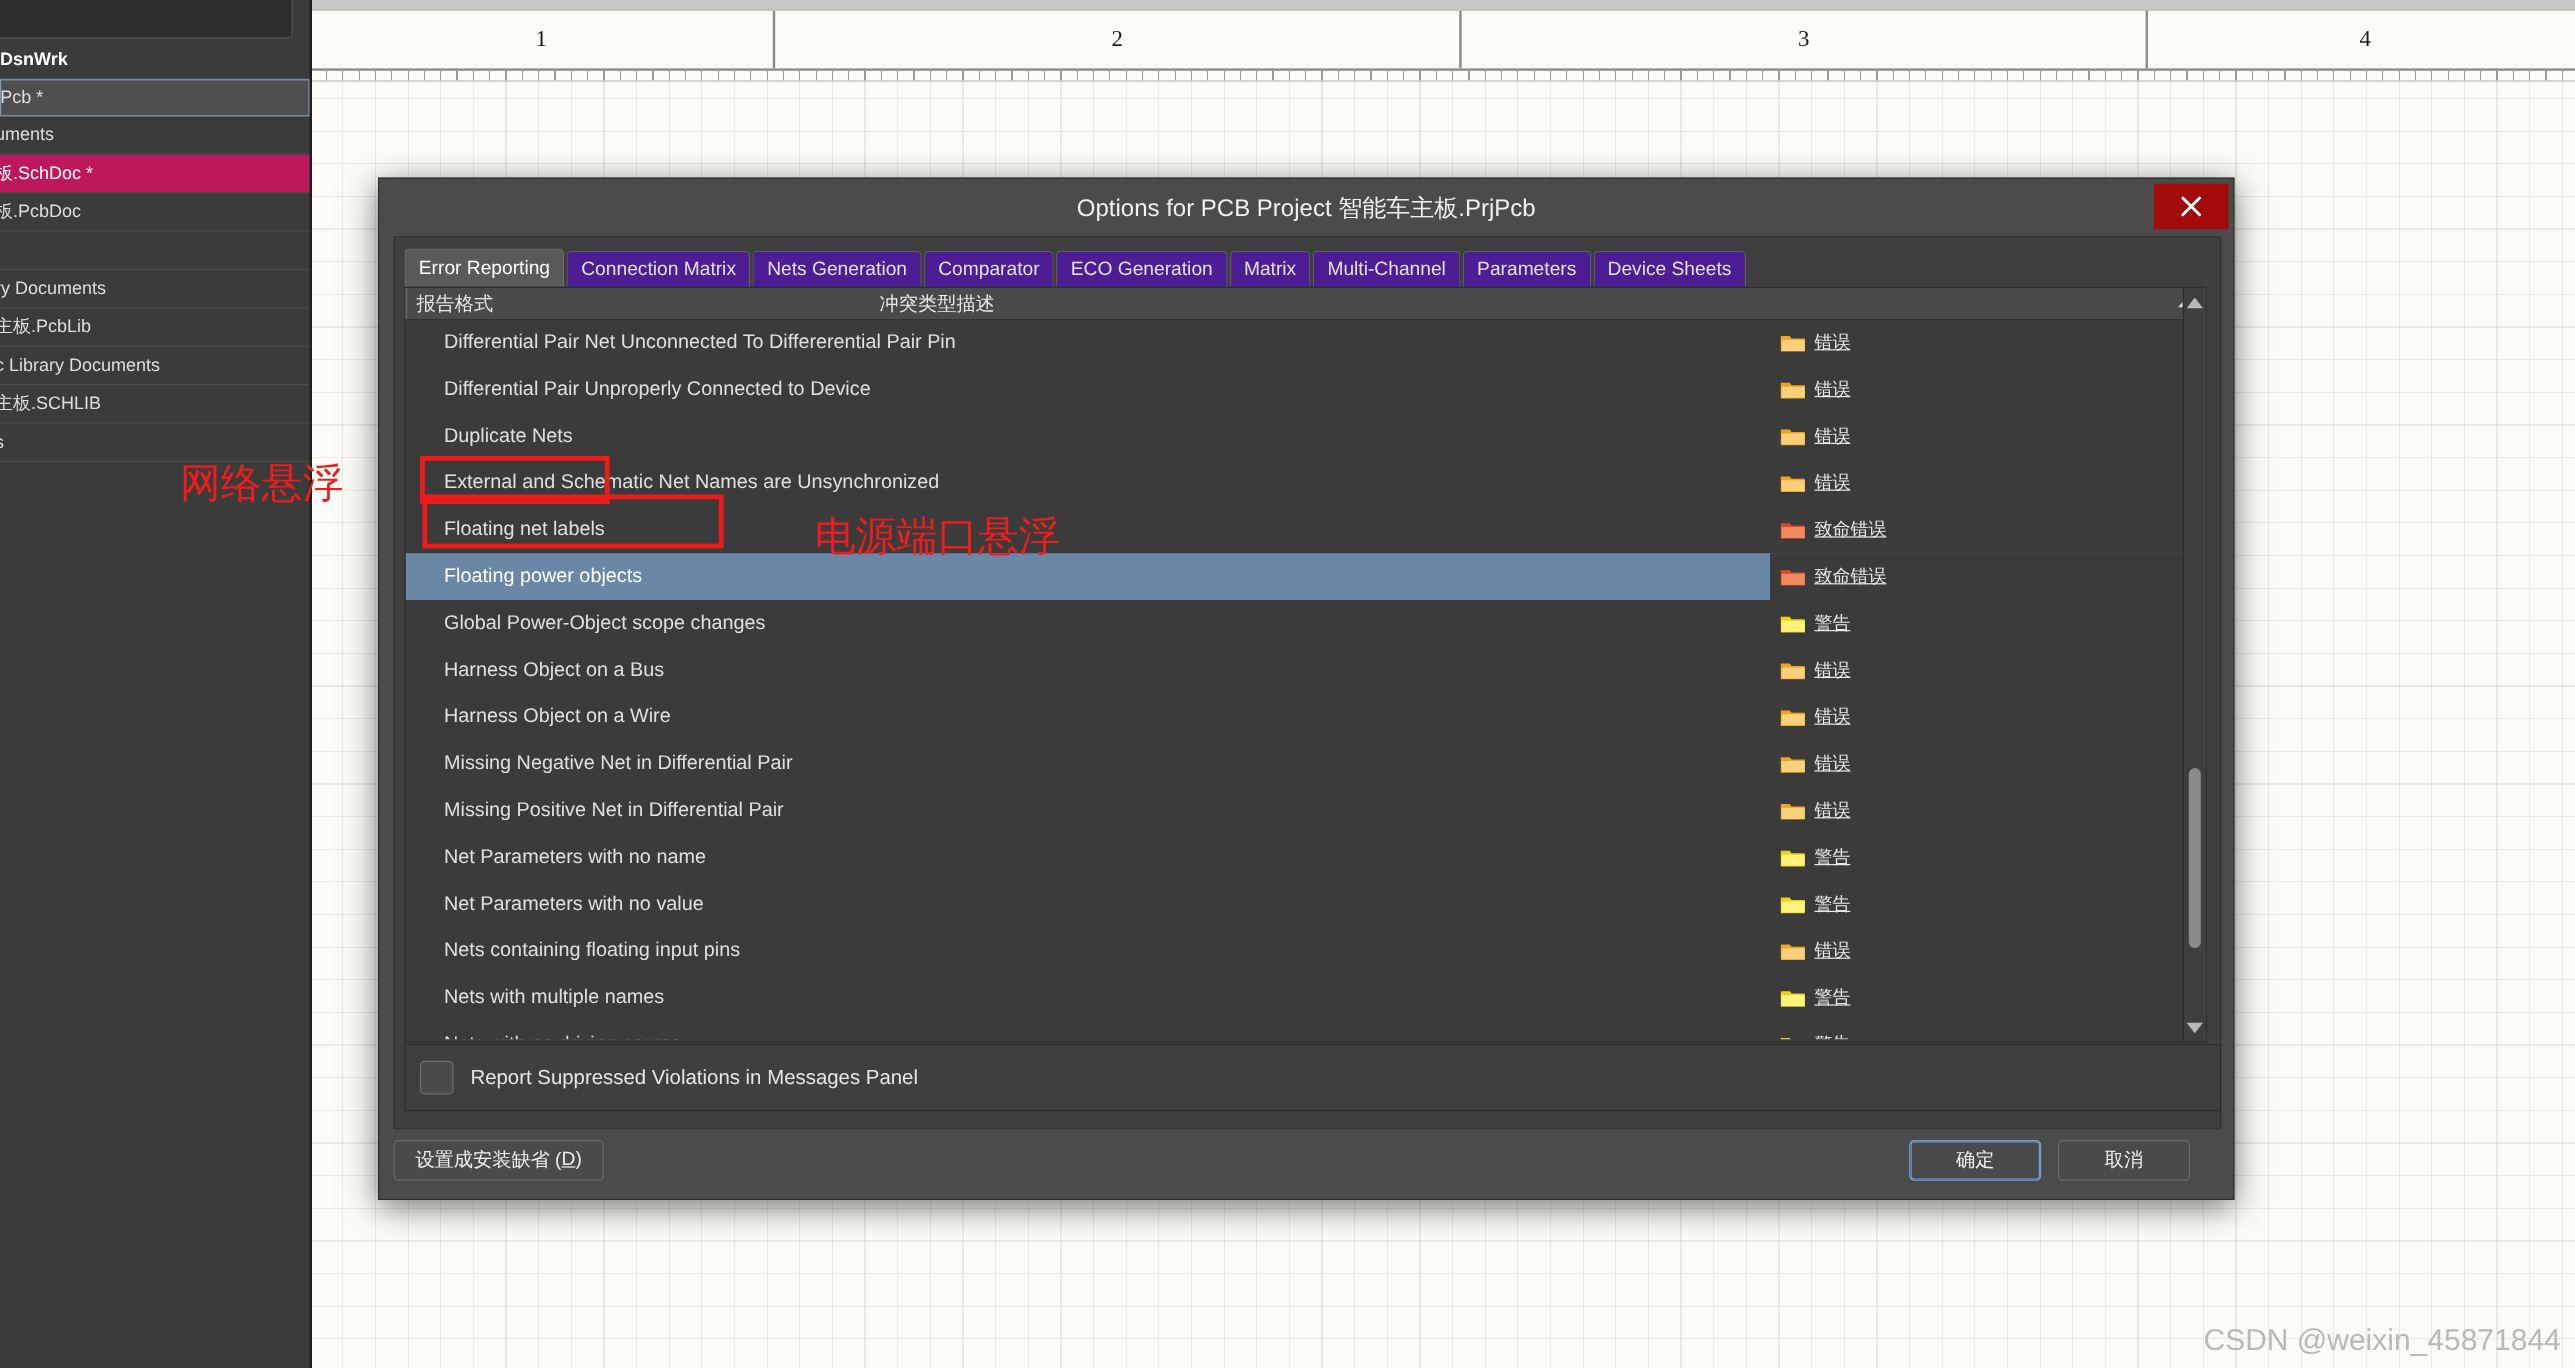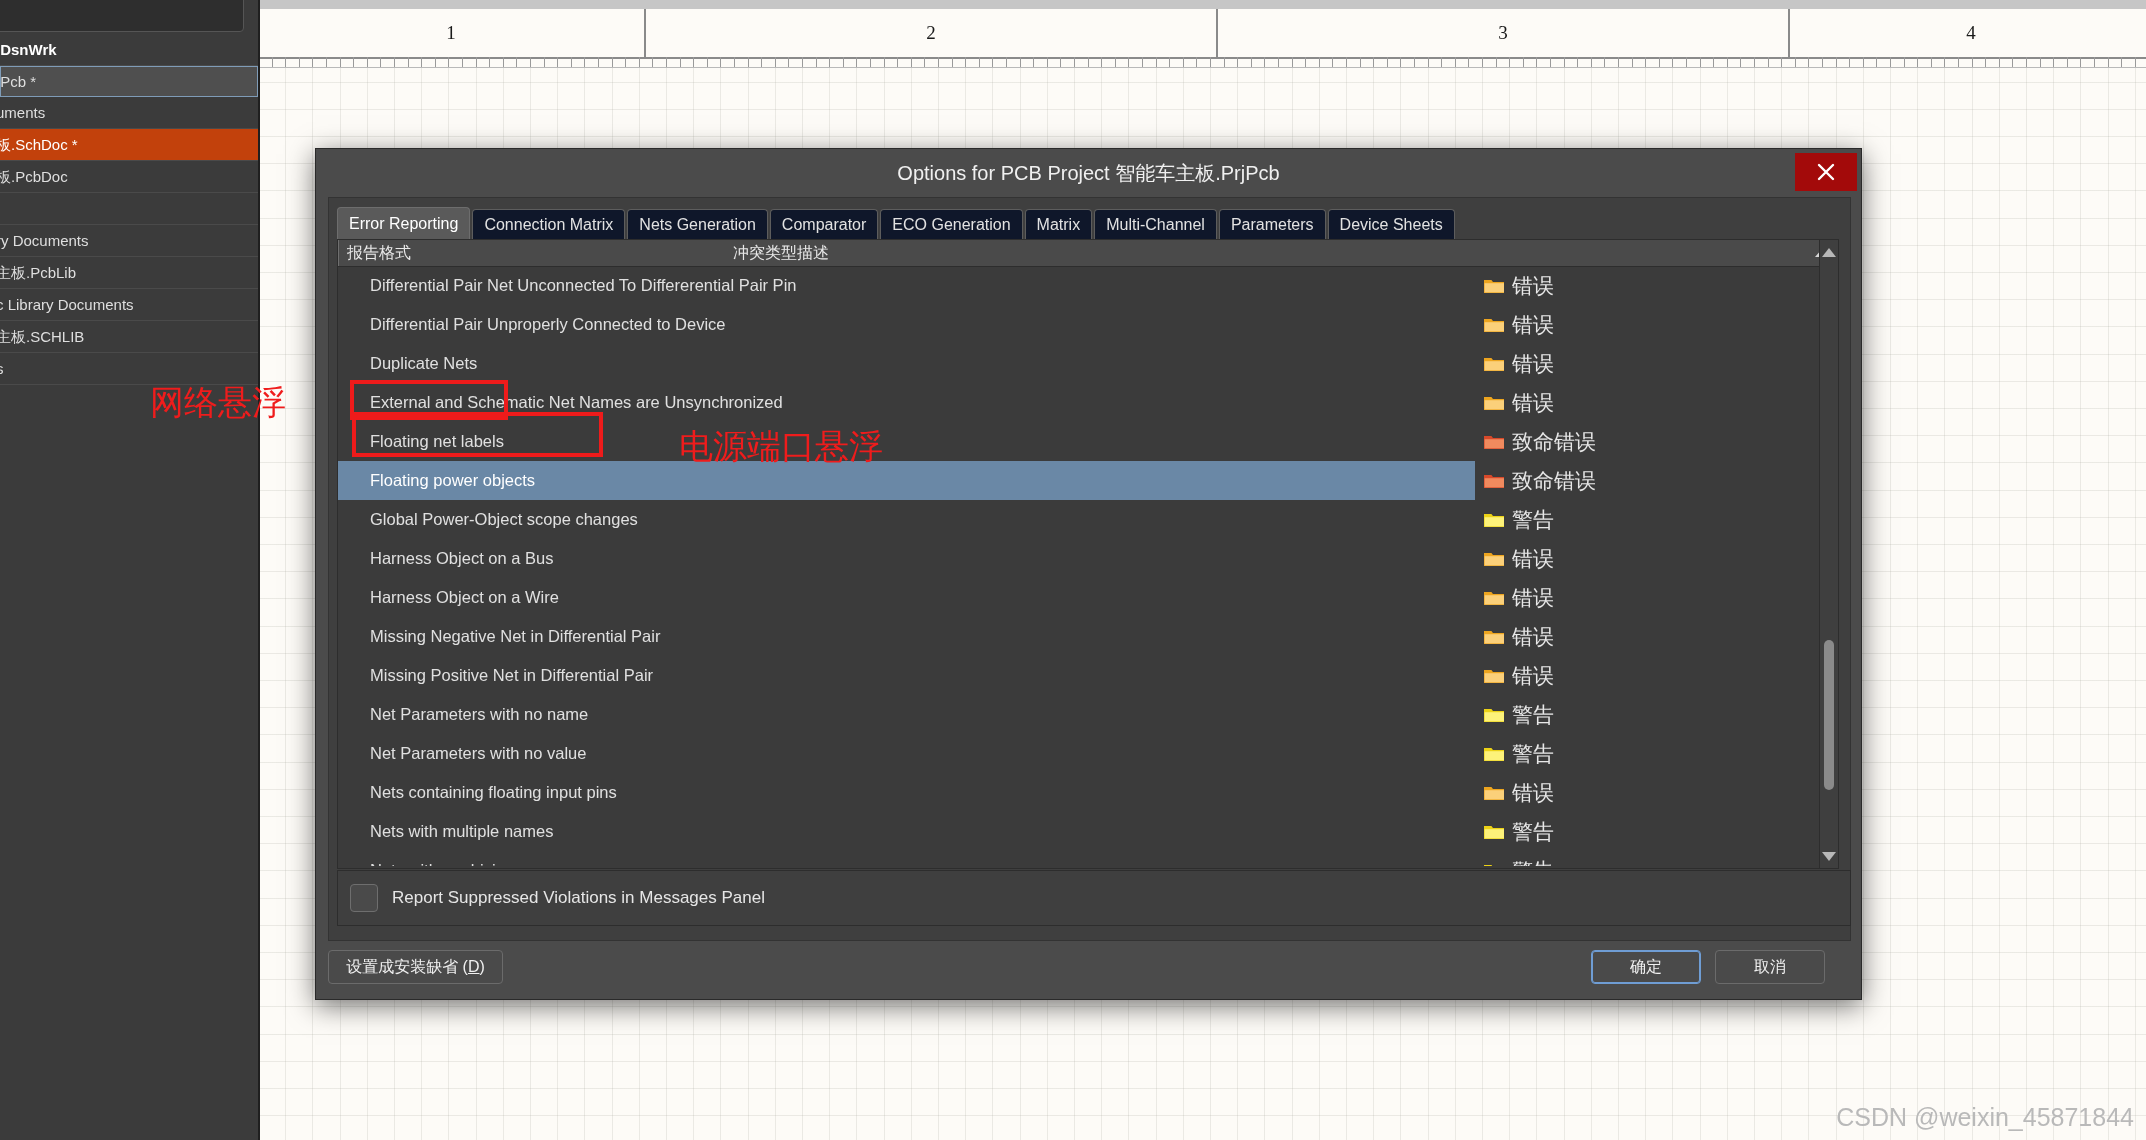--- a/index.html
+++ b/index.html
@@ -48,21 +48,21 @@
     position:absolute;left:-10px;top:-6px;width:252px;height:36px;
     background:#2e2e2e;border:1px solid #555;border-radius:4px;
   }
   #panel-list{position:absolute;left:0;top:34px;width:258px;}
   .pl-row{
     height:31px;line-height:31px;padding-left:0;white-space:nowrap;
     border-bottom:1px solid #4a4a4a;overflow:hidden;color:#dfdfdf;
     text-indent:-4px;
   }
   .pl-row.bold{font-weight:bold;color:#ffffff;}
-  .pl-row.selected{background:#c2410c;color:#ffffff;}
+  .pl-row.selected{background:#be185d;color:#ffffff;}
   .pl-row.focused{background:#4f4f4f;border:1px solid #7f9cb8;height:29px;line-height:29px;}
   .pl-row.blank{border-bottom:1px solid #4a4a4a;}
 
   
   #dialog{
     position:absolute;left:315px;top:148px;width:1545px;height:850px;
     background:#4b4b4b;border:1px solid #2a2a2a;
     box-shadow:0 6px 26px rgba(0,0,0,.55);
   }
   #dlg-titlebar{
@@ -80,21 +80,21 @@
     position:absolute;left:12px;top:48px;width:1521px;height:742px;
     background:#3f3f3f;border:1px solid #333;
   }
 
   
   #tabstrip{
     position:absolute;left:8px;top:10px;height:32px;display:flex;align-items:flex-end;gap:2px;
   }
   .tab{
     height:30px;padding:0 11px;display:flex;align-items:center;
-    background:#0f172a;border:1px solid #5d5d5d;border-bottom:none;
+    background:#4c1d95;border:1px solid #5d5d5d;border-bottom:none;
     border-radius:4px 4px 0 0;color:#e2e2e2;font-size:16px;cursor:pointer;
     white-space:nowrap;
   }
   .tab.active{background:#5a5a5a;color:#ffffff;height:32px;border-color:#6d6d6d;}
 
   
   #table-wrap{
     position:absolute;left:8px;top:41px;width:1500px;height:628px;
     background:#3b3b3b;border:1px solid #2d2d2d;
   }
@@ -105,21 +105,21 @@
   #th-desc{flex:0 0 1105px;padding-left:6px;display:flex;align-items:center;position:relative;}
   #th-sort{position:absolute;right:8px;top:50%;transform:translateY(-50%);}
   #th-fmt{flex:1 1 auto;padding-left:8px;display:flex;align-items:center;border-left:1px solid #6f6f6f;}
   #tbody{position:absolute;left:0;top:26px;width:1482px;height:600px;overflow:hidden;}
   .row{display:flex;height:39px;align-items:center;color:#e0e0e0;font-size:16.5px;}
   .row.selected{background:#6a88a6;color:#ffffff;}
   .row .c-desc{flex:0 0 1105px;padding-left:32px;white-space:nowrap;overflow:hidden;}
   .row .c-fmt{flex:1 1 auto;display:flex;align-items:center;gap:7px;padding-left:8px;}
   .row.selected .c-fmt{background:#3b3b3b;height:39px;margin-left:0;}
   .folder{width:22px;height:17px;flex:0 0 22px;display:block;}
-  .sev{font-size:21px;color:#e8e8e8;white-space:nowrap;}
+  .sev{font-size:15px;color:#e8e8e8;white-space:nowrap;text-decoration:underline;}
 
   
   #vscroll{
     position:absolute;right:0;top:0;width:18px;height:628px;background:#3f3f3f;
     border-left:1px solid #2d2d2d;
   }
   .sb-arrow{
     width:18px;height:20px;display:flex;align-items:center;justify-content:center;cursor:pointer;
   }
   #sb-up{position:absolute;top:2px;}

